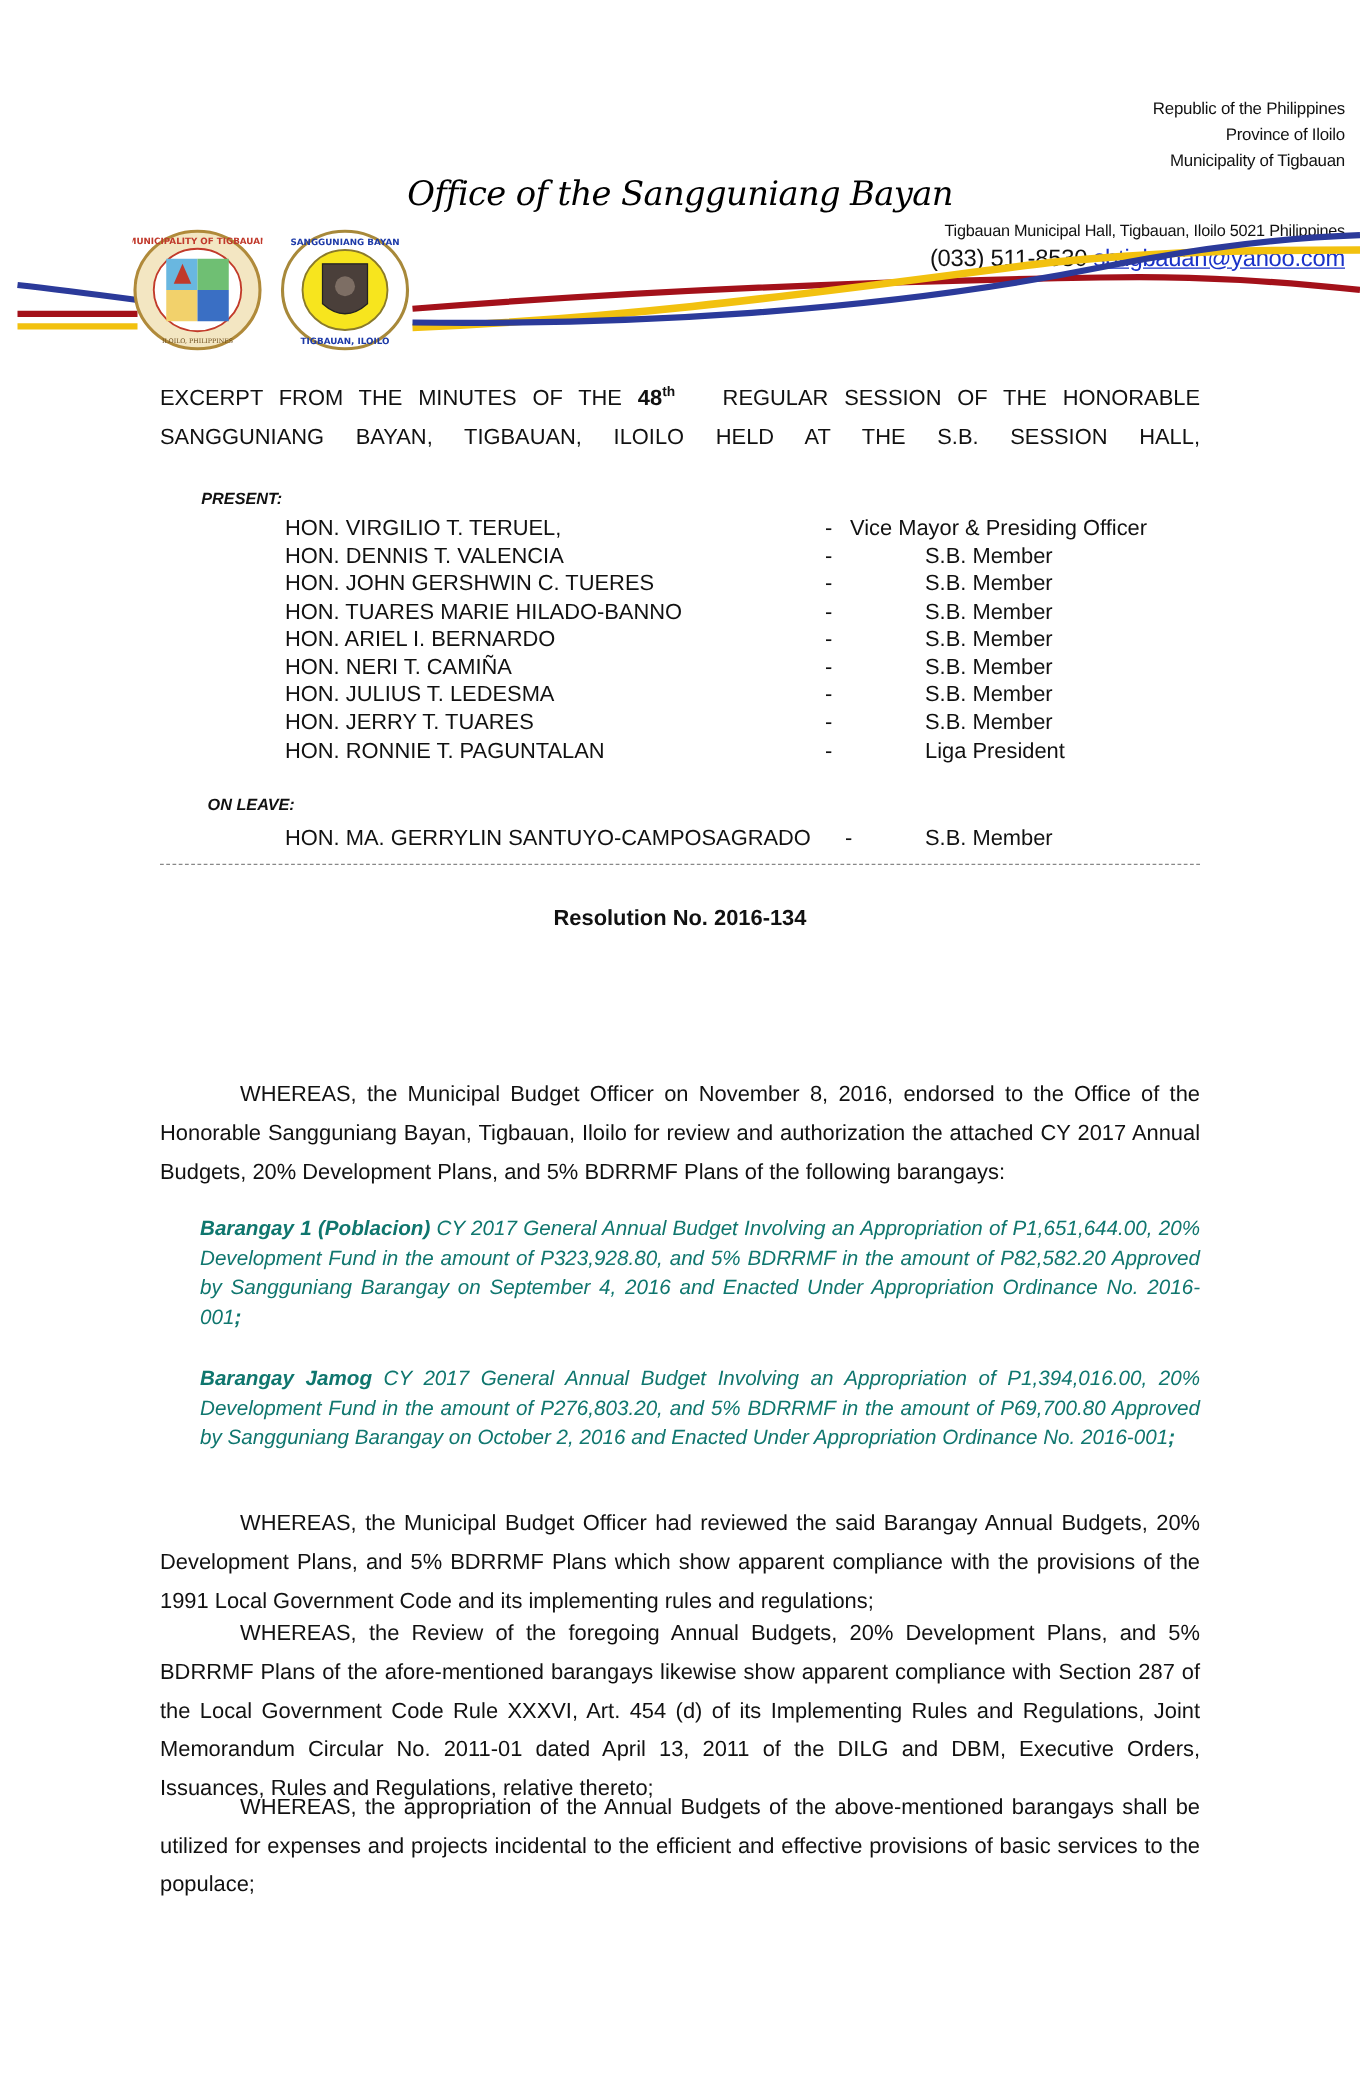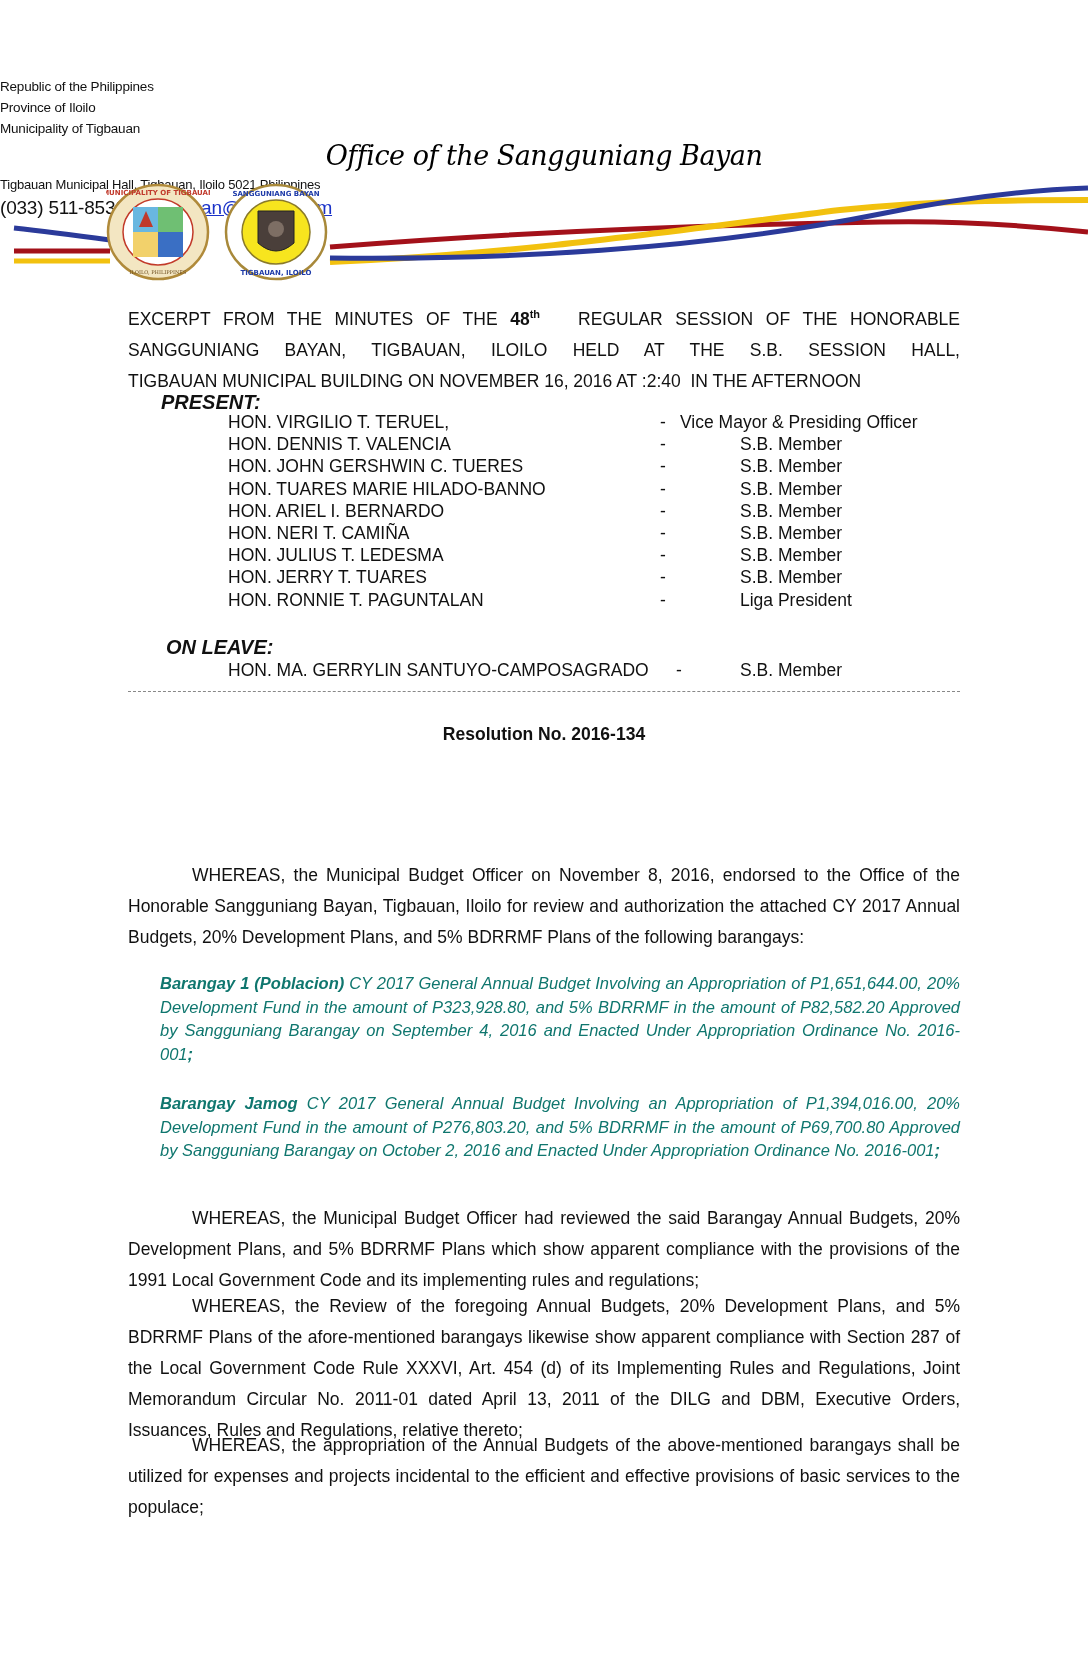--- a/index.html
+++ b/index.html
@@ -1,34 +1,34 @@
 <!DOCTYPE html>
 <html><head>
 <meta charset="utf-8">
 <style>
   html, body { margin: 0; padding: 0; background: #ffffff; }
   body { width: 1088px; height: 1664px; position: relative; overflow: hidden; color: #111; }
   .page { position: absolute; left: 0; top: 0; width: 1088px; height: 1664px; }
 
   
-  .lh-line { position: absolute; left: 0; width: 1076px; text-align: left;
+  .lh-line { position: absolute; left: 0; width: 1076px; text-align: right;
              font-family: "Liberation Sans Narrow", "Liberation Sans", sans-serif; font-size: 13.5px; color: #111; letter-spacing: -0.2px; }
   .lh-title { position: absolute; left: 0; width: 1088px; text-align: center; top: 140px;
               font-family: "DejaVu Serif", serif; font-style: italic; font-size: 27px; color: #000000; letter-spacing: -0.5px; }
   .lh-email { color: #1a32c8; text-decoration: underline; }
   .ribbons { position: absolute; left: 0; top: 170px; width: 1088px; height: 110px; }
   .seal { position: absolute; }
 
   
   .txt { font-family: "Liberation Sans", sans-serif; font-size: 17.5px; line-height: 31px; color: #111; }
   .justify { text-align: justify; text-align-last: left; }
   .excerpt { position: absolute; left: 128px; top: 299px; width: 832px; }
   .excerpt .forced { text-align-last: justify; }
 
-  .heading-it { font-family: "Liberation Sans", sans-serif; font-weight: bold; font-style: italic; font-size: 20px; position: absolute; }
+  .heading-it { font-family: "Liberation Sans", sans-serif; font-weight: bold; font-style: italic; font-size: 13px; position: absolute; }
   .roster { position: absolute; left: 191px; width: 800px; margin-left: 37px; }
   .roster .row { position: relative; height: 22.2px; font-family: "Liberation Sans", sans-serif; font-size: 17.5px; line-height: 22.2px; }
   .roster .name { position: absolute; left: 0; }
   .roster .dash { position: absolute; left: 432px; }
   .roster .role { position: absolute; left: 512px; }
   .roster .role.vm { left: 452px; }
   .leave .dash { left: 448px; }
 
   .divider { position: absolute; left: 128px; top: 691px; width: 832px; border-top: 1.5px dashed #888; }
 
@@ -86,21 +86,20 @@
       <path d="M34 28 L70 28 L70 60 Q52 76 34 60 Z" fill="#4a3f3a" stroke="#222" stroke-width="1"></path>
       <circle cx="52" cy="46" r="8" fill="#7d6e64"></circle>
       <text x="52" y="13" font-size="7" font-family="DejaVu Sans, sans-serif" font-weight="bold" fill="#1d3aa8" text-anchor="middle">SANGGUNIANG BAYAN</text>
       <text x="52" y="92" font-size="7" font-family="DejaVu Sans, sans-serif" font-weight="bold" fill="#1d3aa8" text-anchor="middle">TIGBAUAN, ILOILO</text>
     </svg>
   </div>
 
   <div class="excerpt txt">
     <div class="forced"><span>EXCERPT FROM THE MINUTES OF THE </span><b>48</b><sup style="font-size:11px; font-weight:bold;">th</sup>&nbsp;&nbsp;&nbsp;<span>REGULAR SESSION OF THE HONORABLE</span></div>
     <div class="forced">SANGGUNIANG BAYAN, TIGBAUAN, ILOILO HELD AT THE S.B. SESSION HALL,</div>
-    <div style="white-space:pre">TIGBAUAN MUNICIPAL BUILDING ON NOVEMBER 16, 2016 AT :2:40  IN THE AFTERNOON</div>
   </div>
 
   <div class="heading-it" style="left:161px; top:391px;">PRESENT:</div>
   <div class="roster" style="top:411px;" id="present-roster">
       <div class="row">
         <span class="name">HON. VIRGILIO T. TERUEL,</span>
         <span class="dash">-</span>
         <span class="role vm">Vice Mayor &amp; Presiding Officer</span>
       </div>
       <div class="row">

